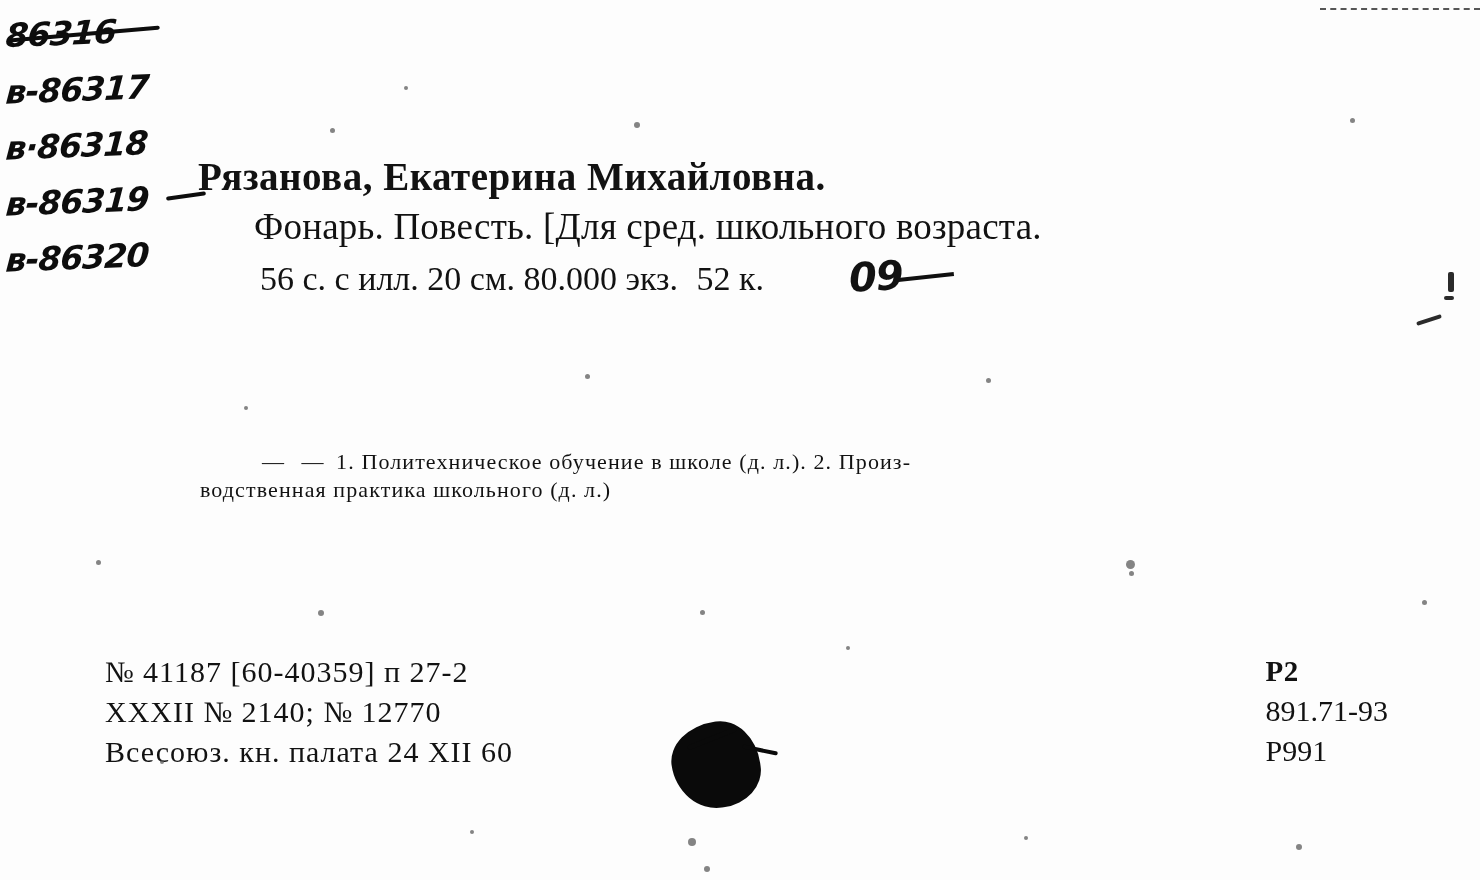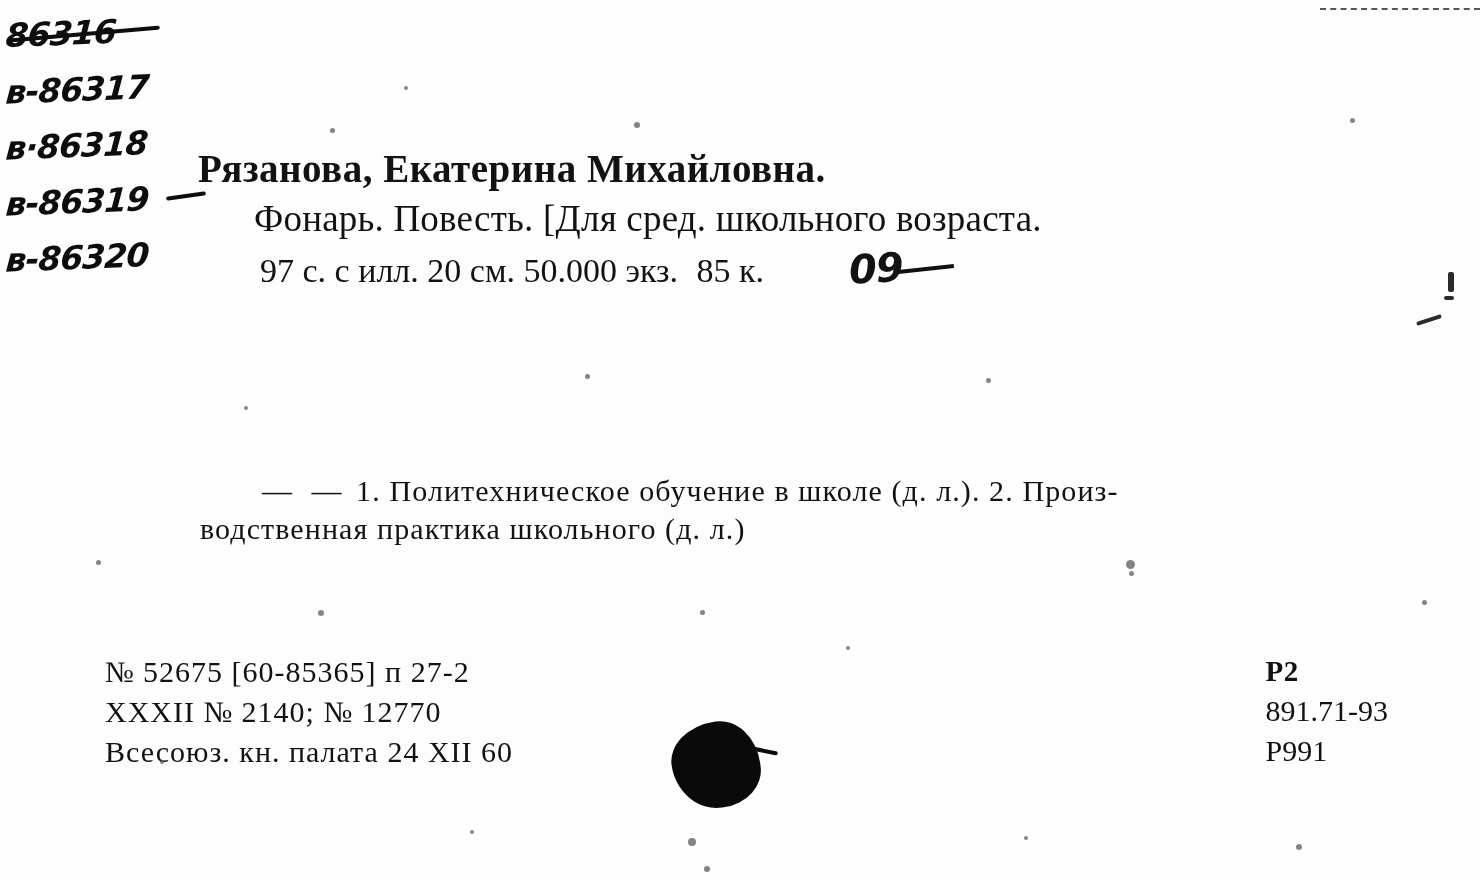--- a/index.html
+++ b/index.html
@@ -70,21 +70,21 @@
     position: absolute;
     height: 4px;
     background: #0d0d0d;
     border-radius: 2px;
   }
 
   
   .bib {
     position: absolute;
     left: 198px;
-    top: 146px;
+    top: 154px;
     width: 1210px;
   }
   .bib .author {
     font-weight: 700;
     font-size: 39px;
     letter-spacing: .5px;
     margin-bottom: 6px;
   }
   .bib .title-line {
     font-size: 37px;
@@ -117,23 +117,23 @@
     font-size: 40px;
     letter-spacing: -1px;
     display: inline-block;
     transform: translateY(2px) rotate(-3deg);
   }
 
   
   .tracings {
     position: absolute;
     left: 200px;
-    top: 472px;
+    top: 448px;
     width: 1205px;
-    font-size: 30px;
+    font-size: 22px;
     line-height: 1.28;
     letter-spacing: 1.1px;
   }
   .tracings .t1 { text-indent: 62px; white-space: nowrap; }
   .tracings .dash { letter-spacing: 6px; }
 
   
   .footer-left {
     position: absolute;
     left: 105px;
@@ -200,37 +200,37 @@
     </div>
     <div class="hw-line">
       <span class="txt">в-86320</span>
     </div>
   </div>
 
   <div class="bib">
     <div class="author">Рязанова, Екатерина Михайловна.</div>
     <div class="title-line title-1">Фонарь. Повесть. [Для сред. школьного возраста.</div>
     <div class="phys">
-      <span>97 с. с илл.    20 см.     50.000 экз.</span>
-      <span style="margin-left:10px;">85 к.</span>
+      <span>56 с. с илл.    20 см.     80.000 экз.</span>
+      <span style="margin-left:10px;">52 к.</span>
       <span class="strike-price"></span>
       <span class="hw-price" style="margin-left:14px;">09</span>
     </div>
   </div>
 
   <div class="tracings">
     <div class="t1">
       <span class="dash">— —</span>
       <span>1. Политехническое обучение в школе (д. л.). 2. Произ-</span>
     </div>
     <div>водственная практика школьного (д. л.)</div>
   </div>
 
   <div class="footer-left">
-    <div>№ 52675 [60-85365] п  27-2</div>
+    <div>№ 41187 [60-40359] п  27-2</div>
     <div>XXXII № 2140; № 12770</div>
     <div>Всесоюз. кн. палата 24 XII 60</div>
   </div>
 
   <div class="footer-right">
     <div class="cls-main">Р2</div>
     <div>891.71-93</div>
     <div>Р991</div>
   </div>
 

